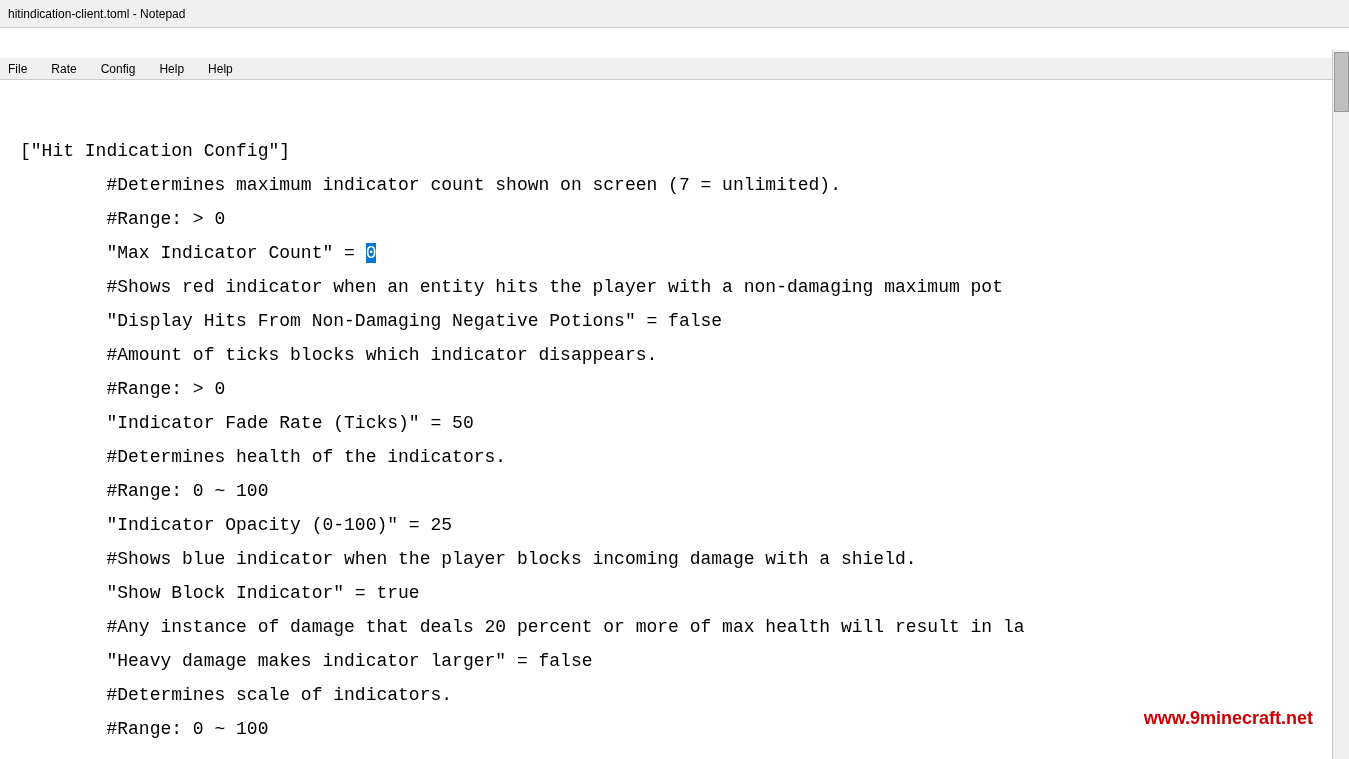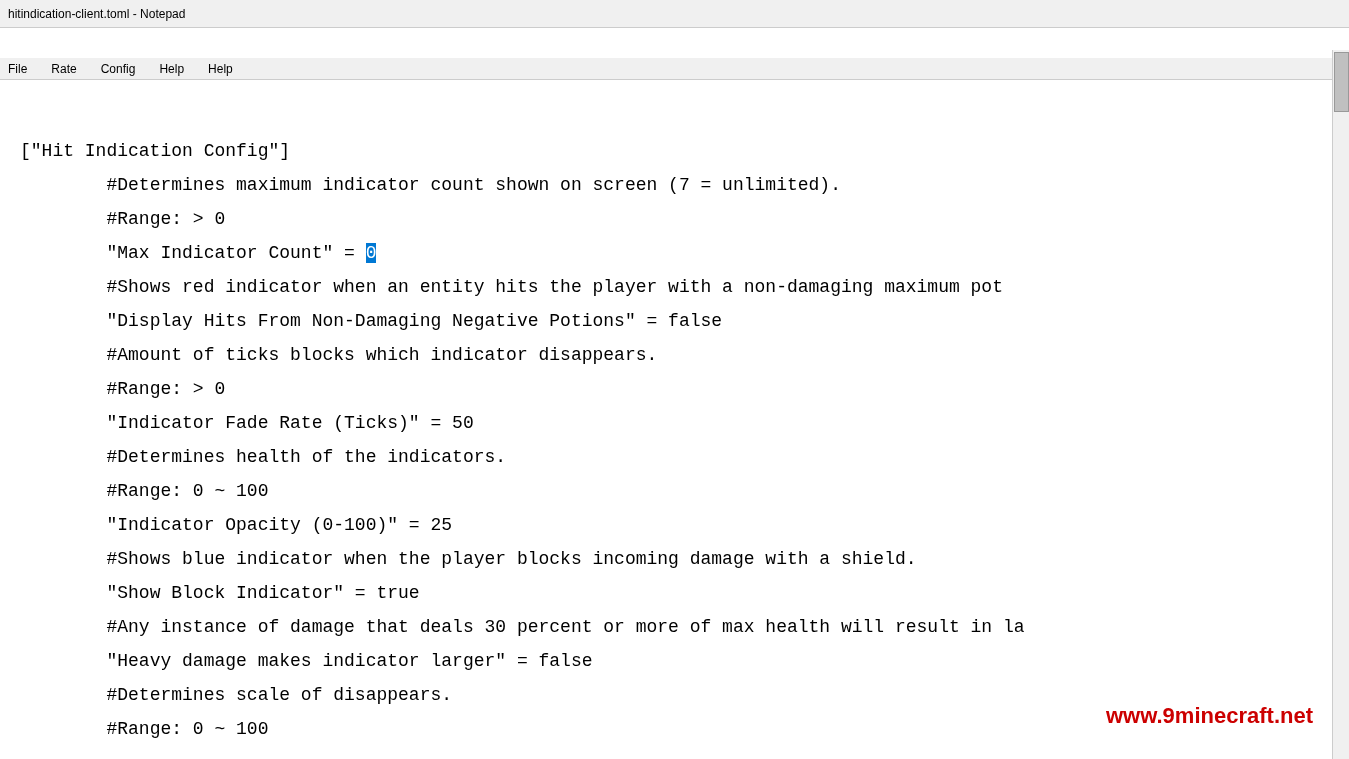--- a/index.html
+++ b/index.html
@@ -71,21 +71,21 @@
       color: white;
     }
 
     
     .watermark {
       position: absolute;
       bottom: 20px;
       right: 36px;
       color: #cc0000;
       font-family: Arial, sans-serif;
-      font-size: 22px;
+      font-size: 18px;
       font-weight: bold;
       margin-top: 28px;
     }
 
     
     .scrollbar {
       position: absolute;
       right: 0;
       top: 50px;
       width: 17px;
@@ -126,23 +126,23 @@
 <span>	#Shows red indicator when an entity hits the player with a non-damaging maximum pot</span>
 <span>	"Display Hits From Non-Damaging Negative Potions" = false</span>
 <span>	#Amount of ticks blocks which indicator disappears.</span>
 <span>	#Range: &gt; 0</span>
 <span>	"Indicator Fade Rate (Ticks)" = 50</span>
 <span>	#Determines health of the indicators.</span>
 <span>	#Range: 0 ~ 100</span>
 <span>	"Indicator Opacity (0-100)" = 25</span>
 <span>	#Shows blue indicator when the player blocks incoming damage with a shield.</span>
 <span>	"Show Block Indicator" = true</span>
-<span>	#Any instance of damage that deals 30 percent or more of max health will result in la</span>
+<span>	#Any instance of damage that deals 20 percent or more of max health will result in la</span>
 <span>	"Heavy damage makes indicator larger" = false</span>
-<span>	#Determines scale of disappears.</span>
+<span>	#Determines scale of indicators.</span>
 <span>	#Range: 0 ~ 100</span>
 
   </div>
 
   <div class="watermark" style="color: rgb(204, 0, 0);">www.9minecraft.net</div>
 </div>
 
 <div class="scrollbar">
   <div class="scrollbar-thumb"></div>
 </div>

